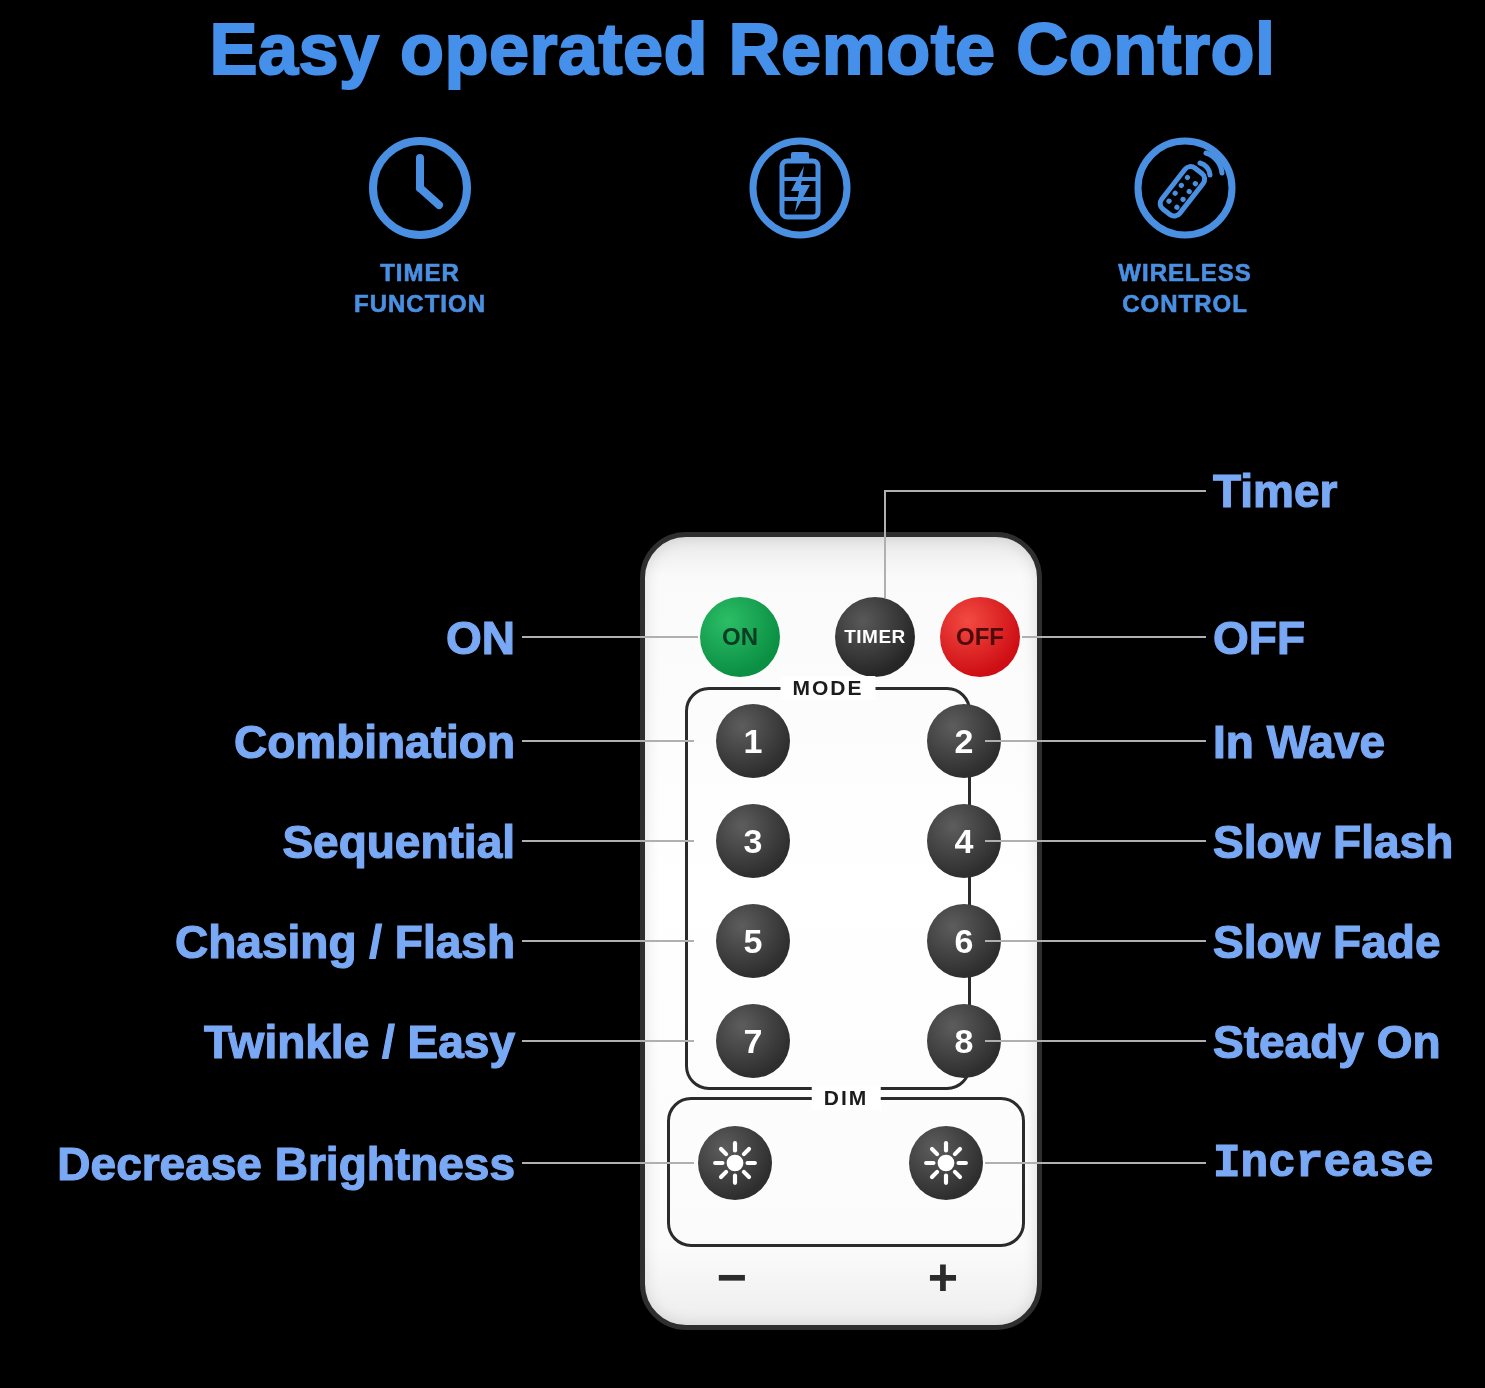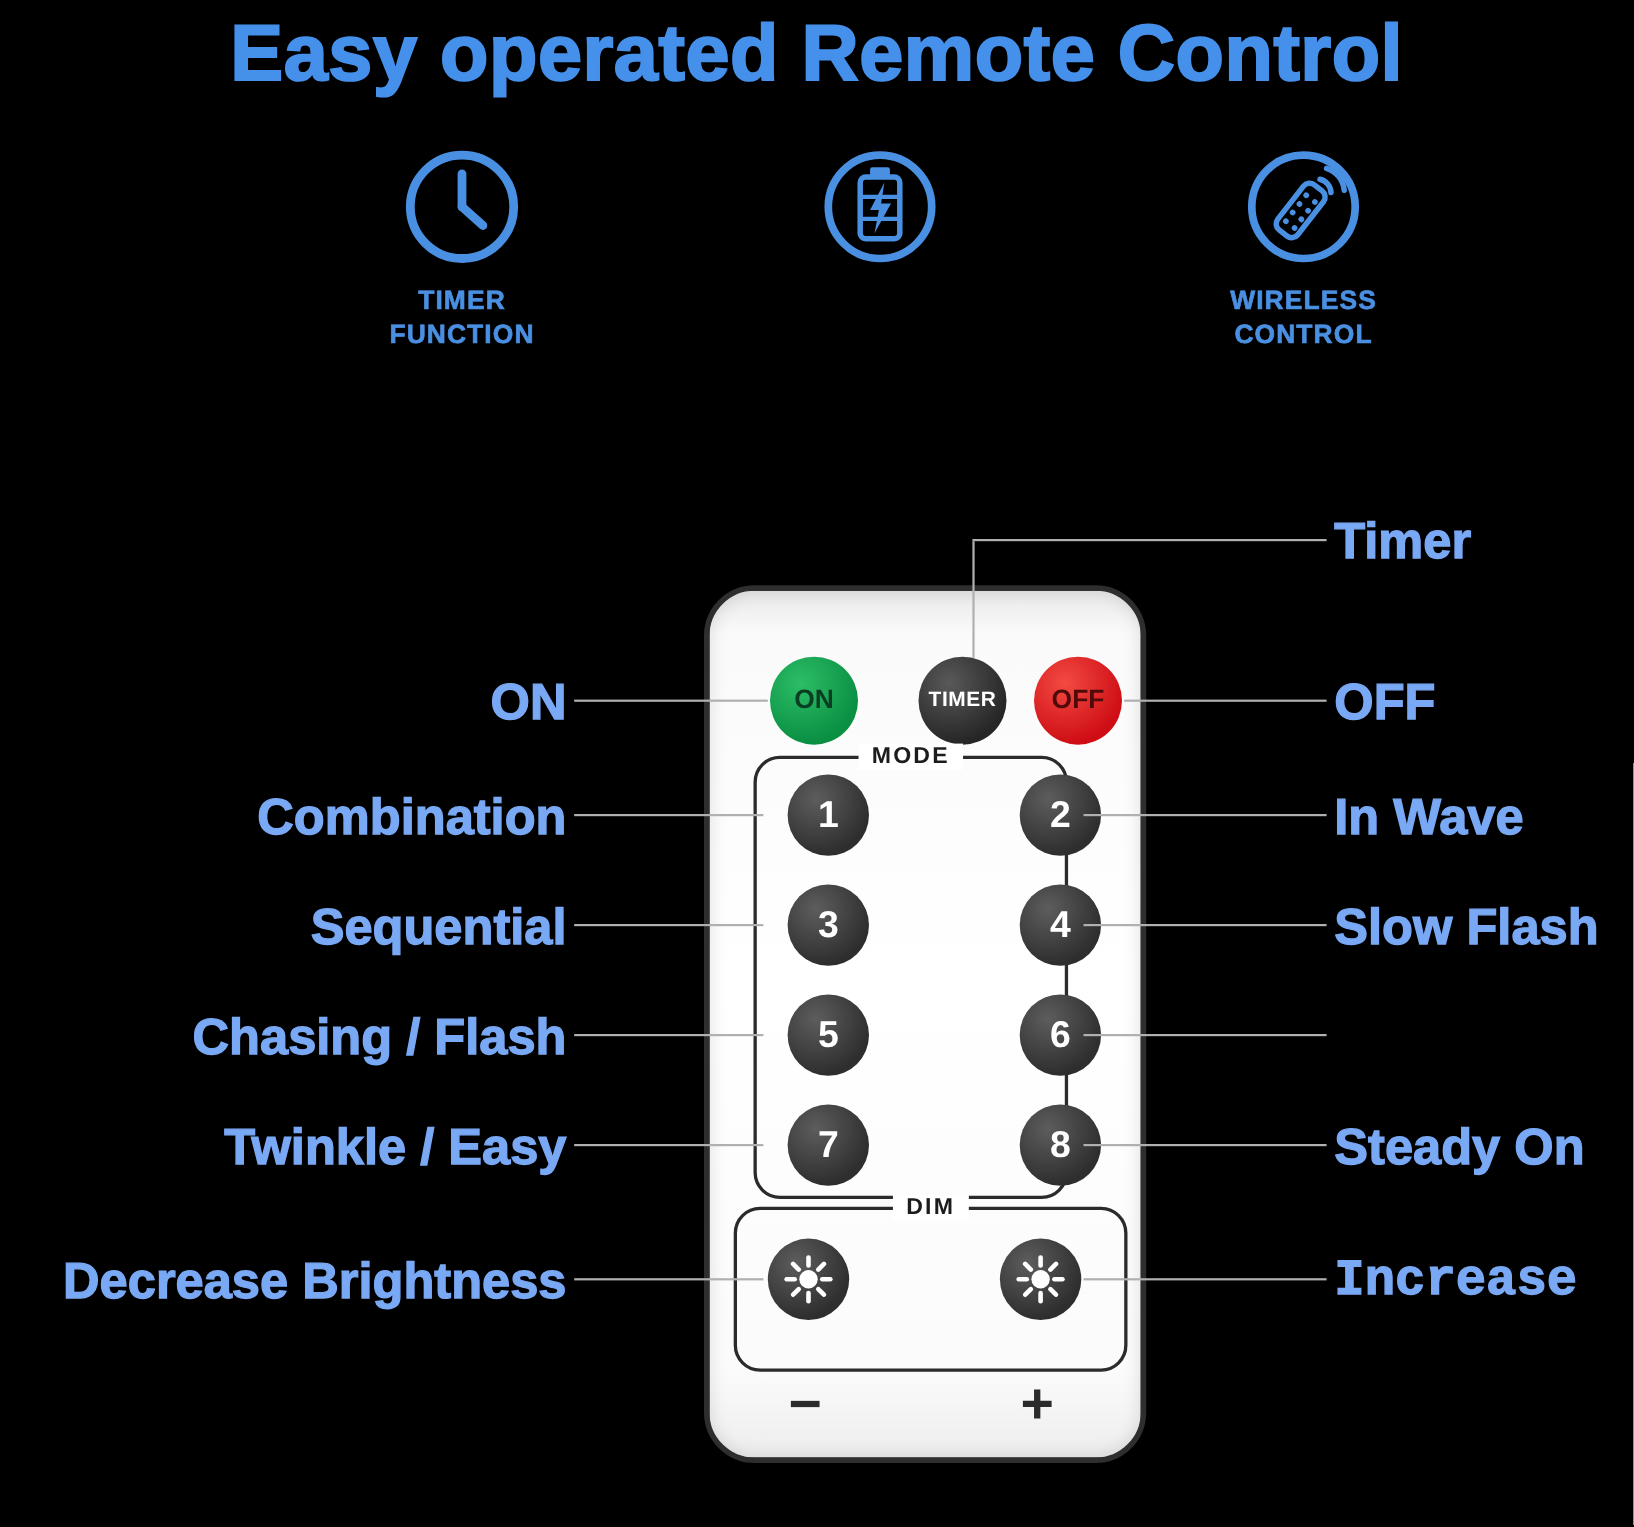--- a/index.html
+++ b/index.html
@@ -197,16 +197,17 @@
   <div class="ann ann-left" style="top:718px;">Combination</div>
   <div class="ann ann-left" style="top:818px;">Sequential</div>
   <div class="ann ann-left" style="top:918px;text-align:right;">Chasing / Flash</div>
   <div class="ann ann-left" style="top:1018px;">Twinkle / Easy</div>
   <div class="ann ann-left" style="top:1140px;">Decrease Brightness</div>
 
   <div class="ann ann-right" style="top:467px;">Timer</div>
   <div class="ann ann-right" style="top:614px;">OFF</div>
   <div class="ann ann-right" style="top:718px;">In Wave</div>
   <div class="ann ann-right" style="top:818px;">Slow Flash</div>
+  <div class="ann ann-right" style="top:918px;">Slow Fade</div>
   <div class="ann ann-right" style="top:1018px;">Steady On</div>
   <div class="ann ann-right" style="top:1140px;font-family:Liberation Mono, monospace;">Increase</div>
 
 </div>
 
 </body></html>

